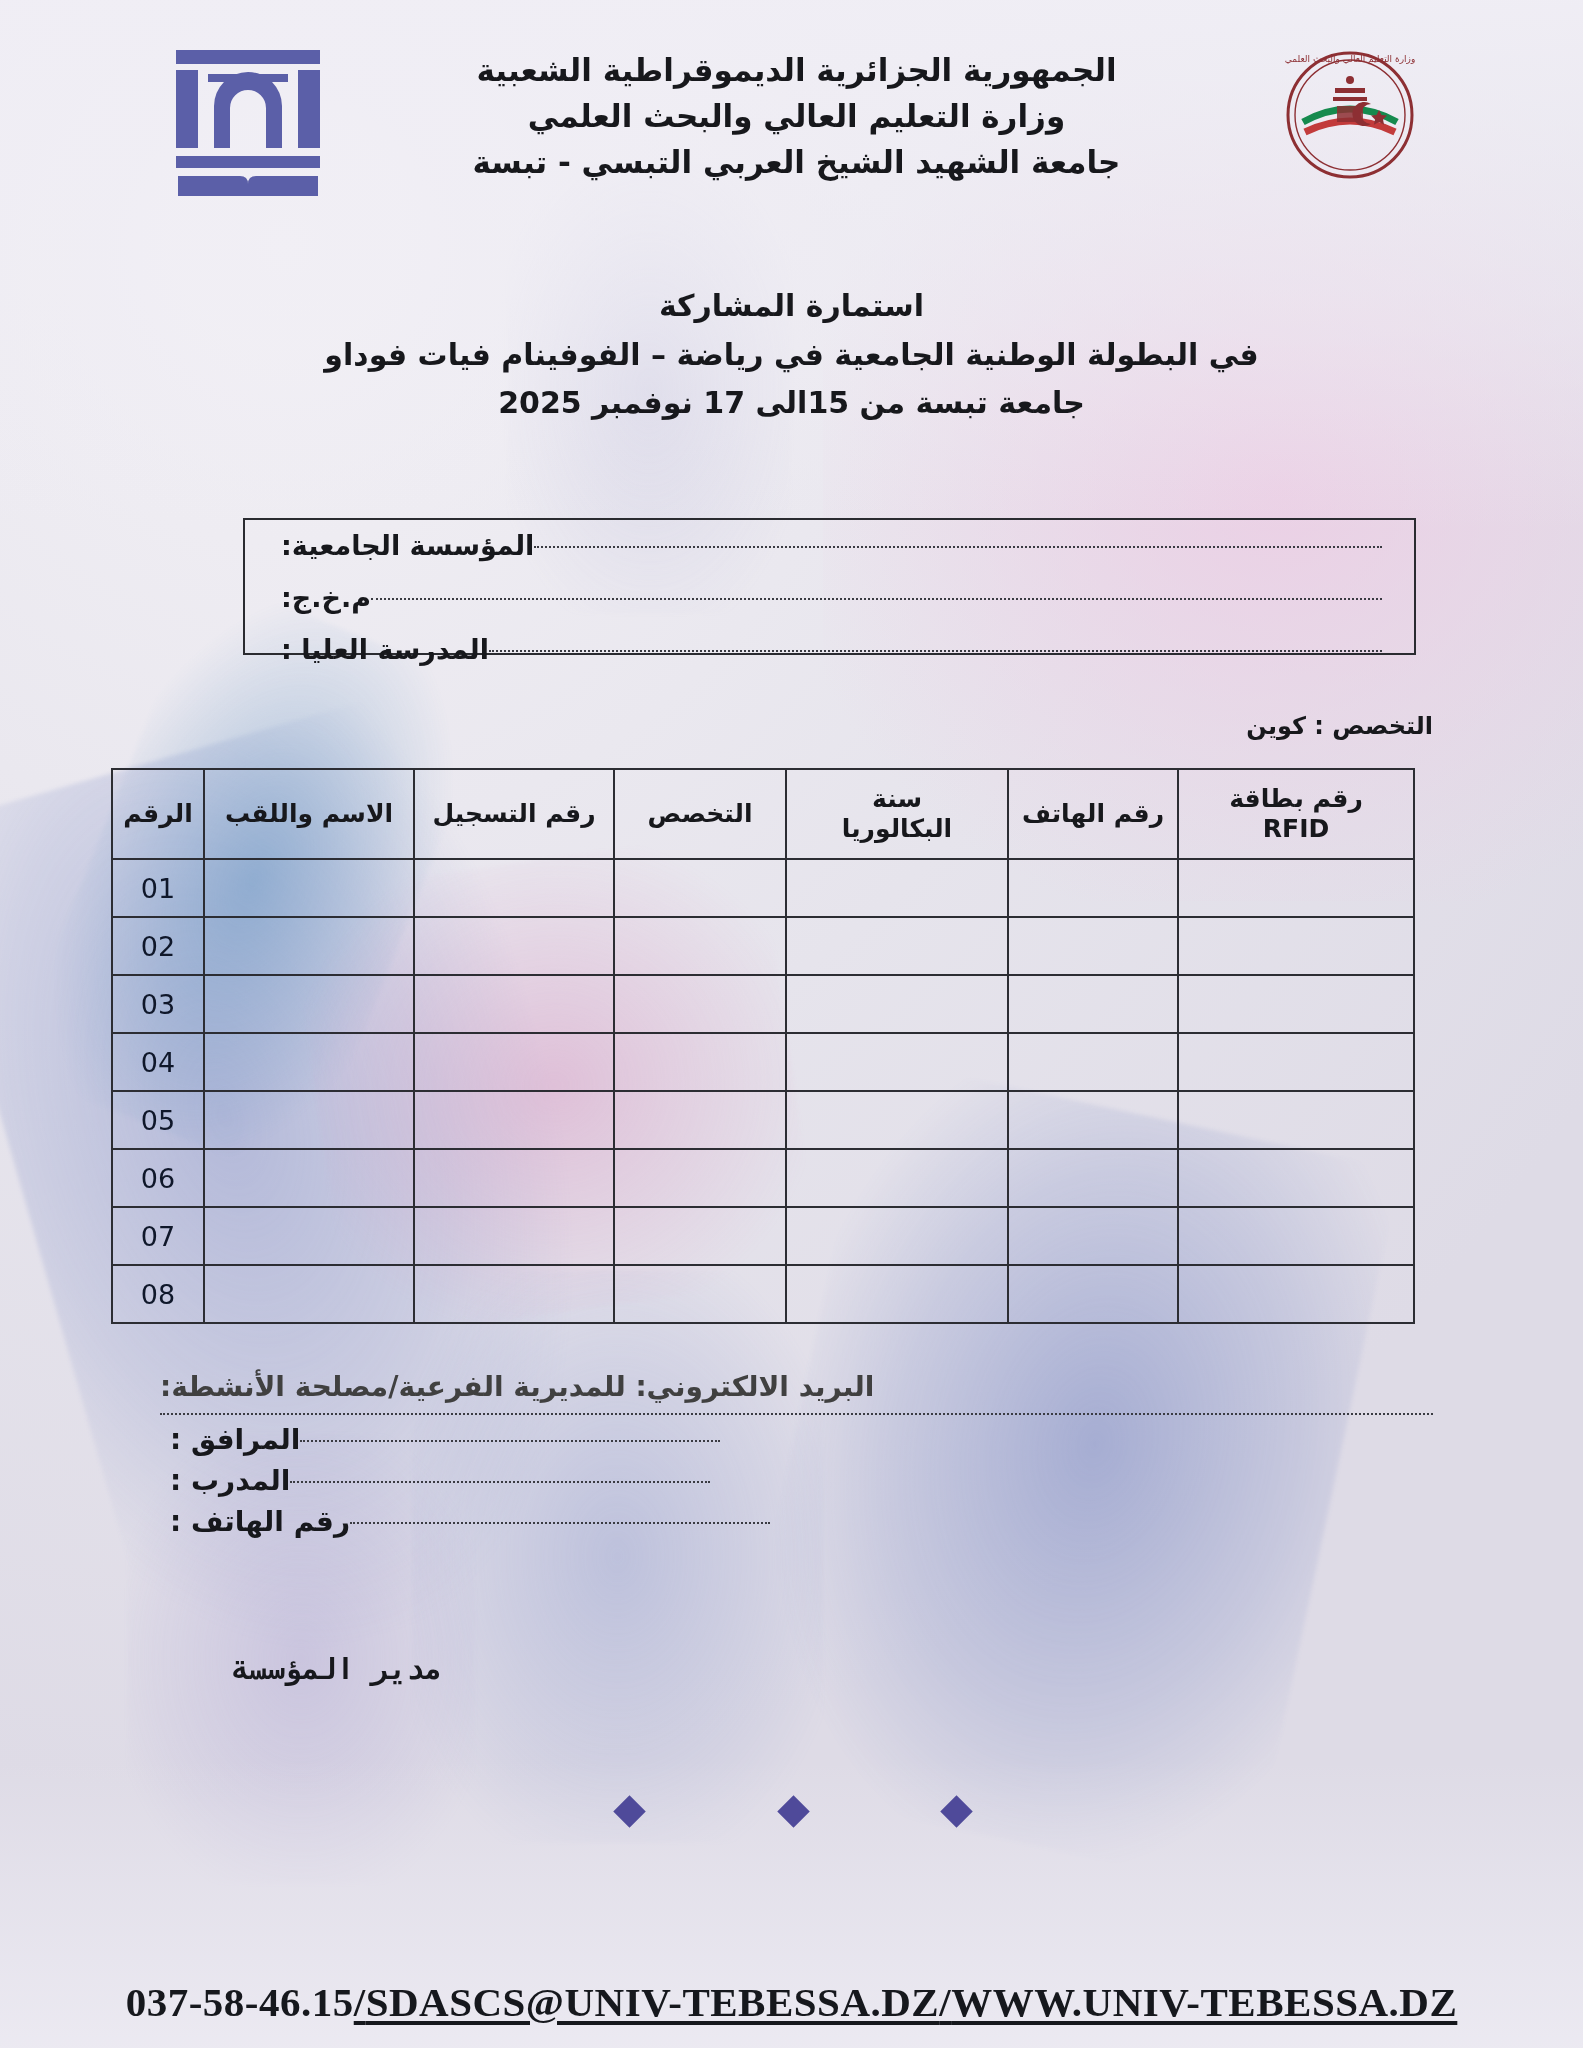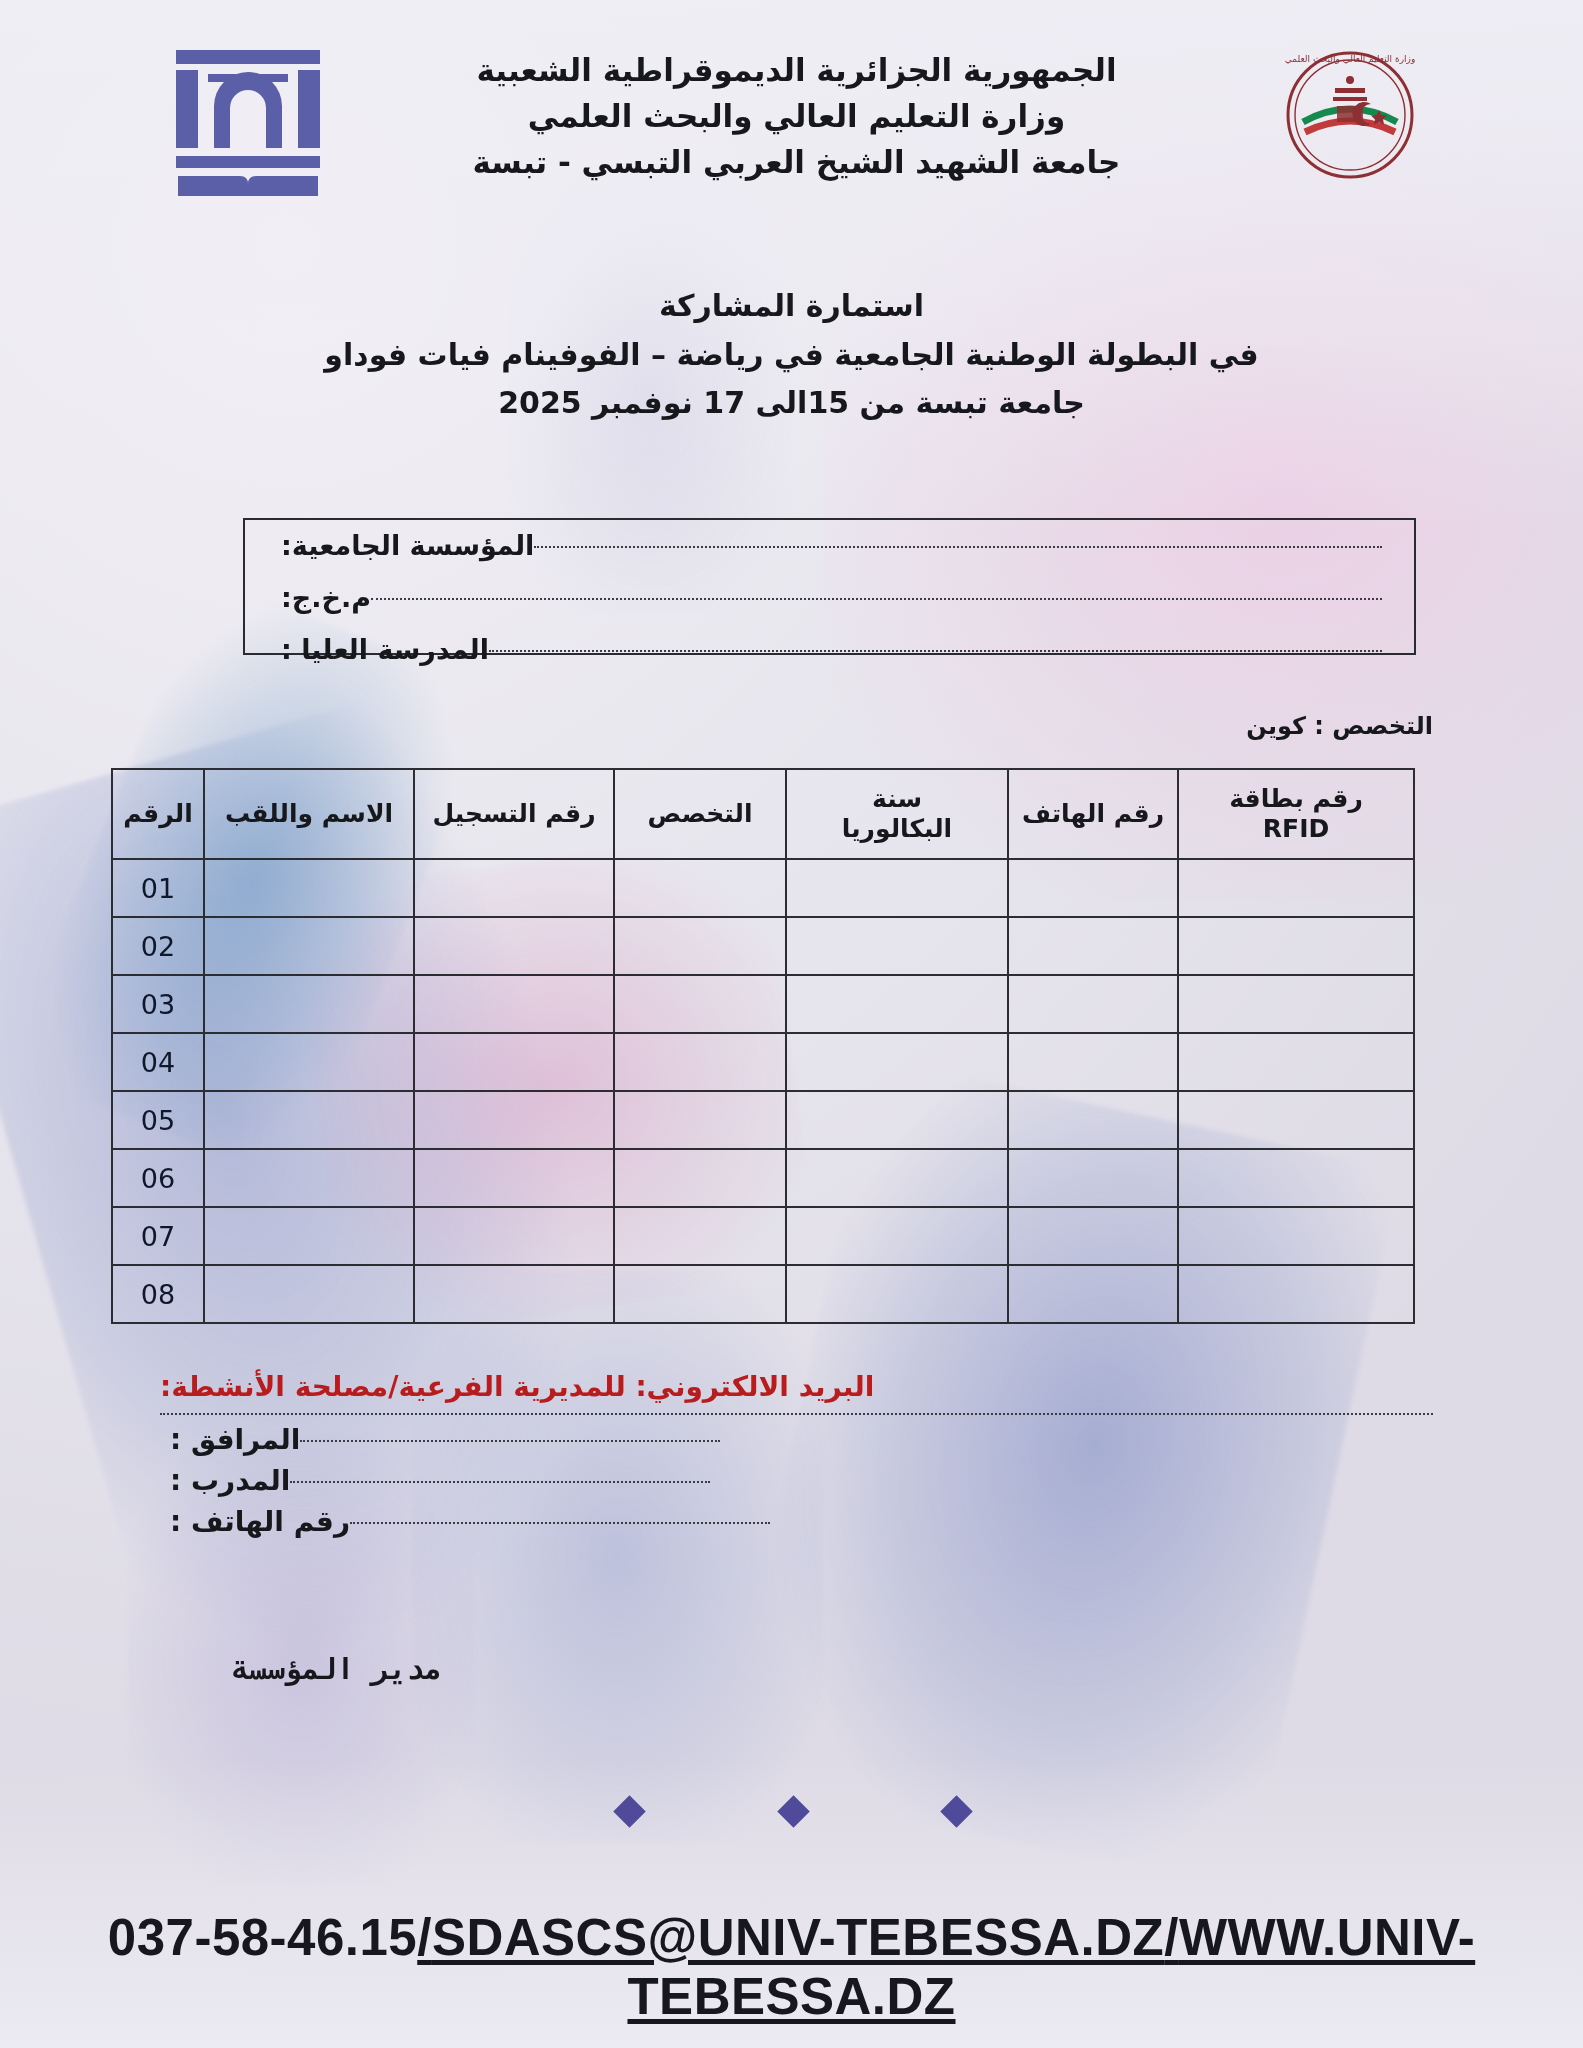--- a/index.html
+++ b/index.html
@@ -244,21 +244,21 @@
   .lower {
     position: absolute;
     top: 1370px;
     left: 160px;
     right: 150px;
   }
   .email-label {
     text-align: left;
     font-size: 28px;
     font-weight: bold;
-    color: #b91c1c;
+    color: #404040;
     direction: rtl;
   }
   .email-dots {
     margin-top: 8px;
     border-bottom: 2.5px dotted #3a3b42;
     width: 100%;
     height: 2px;
   }
   .lower-row {
     display: flex;
@@ -301,22 +301,22 @@
   }
 
   
   .footer {
     position: absolute;
     left: 0;
     right: 0;
     bottom: 22px;
     text-align: center;
     direction: ltr;
-    font-family: Liberation Sans, sans-serif;
-    font-size: 51px;
+    font-family: Liberation Serif, serif;
+    font-size: 41px;
     font-weight: bold;
     letter-spacing: 0.5px;
     color: #16181d;
   }
   .footer .seg { text-decoration: none; }
   .footer .u { text-decoration: underline; text-underline-offset: 5px; }
 </style>
 </head>
 <body>
 

